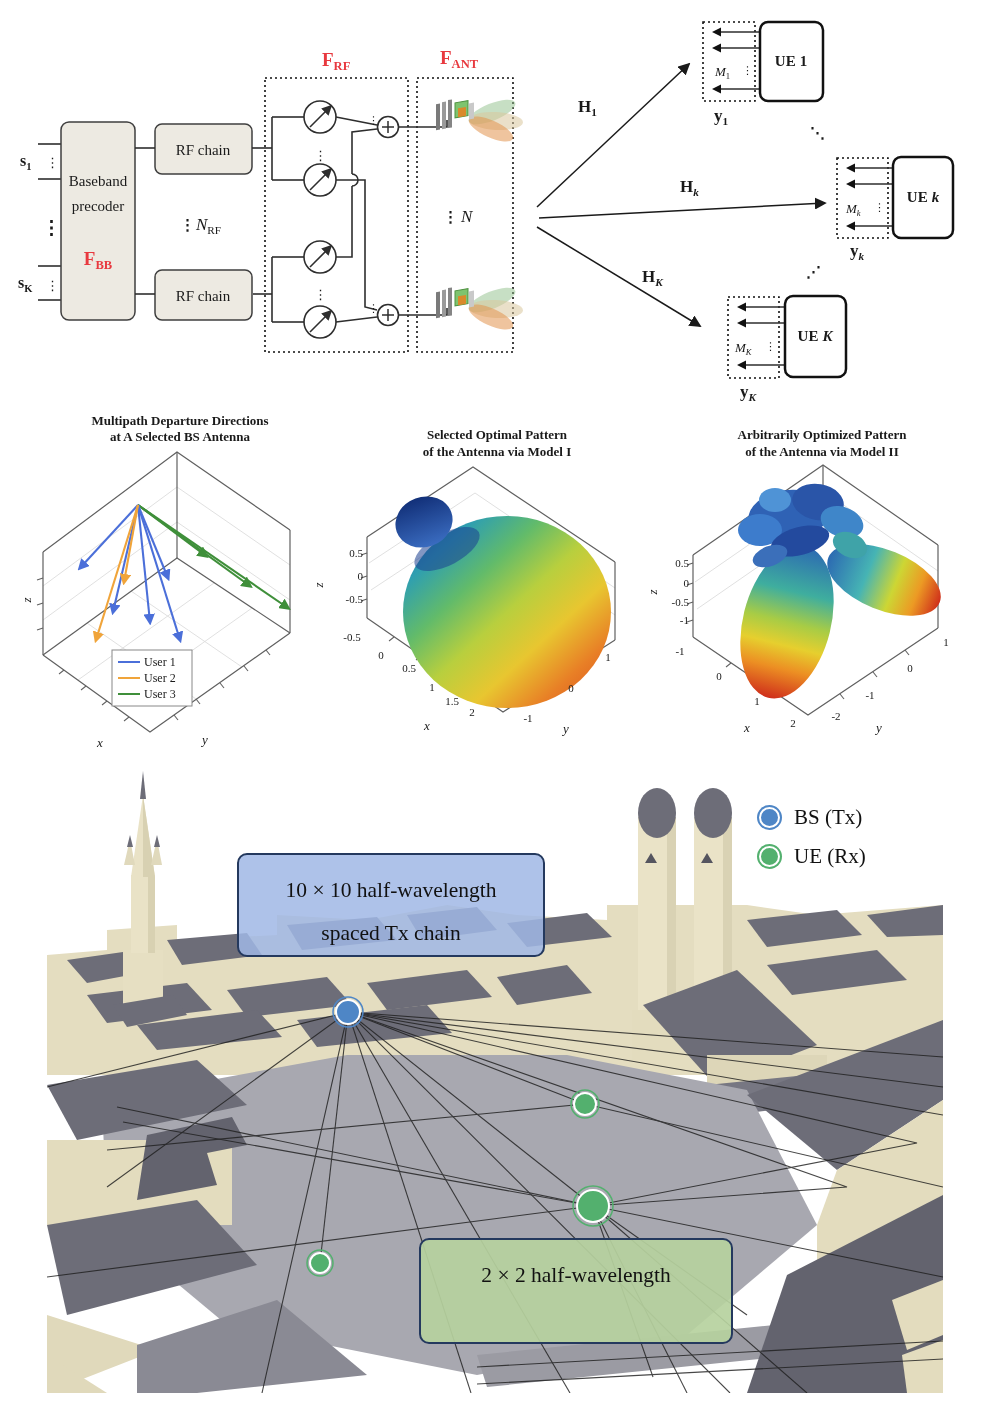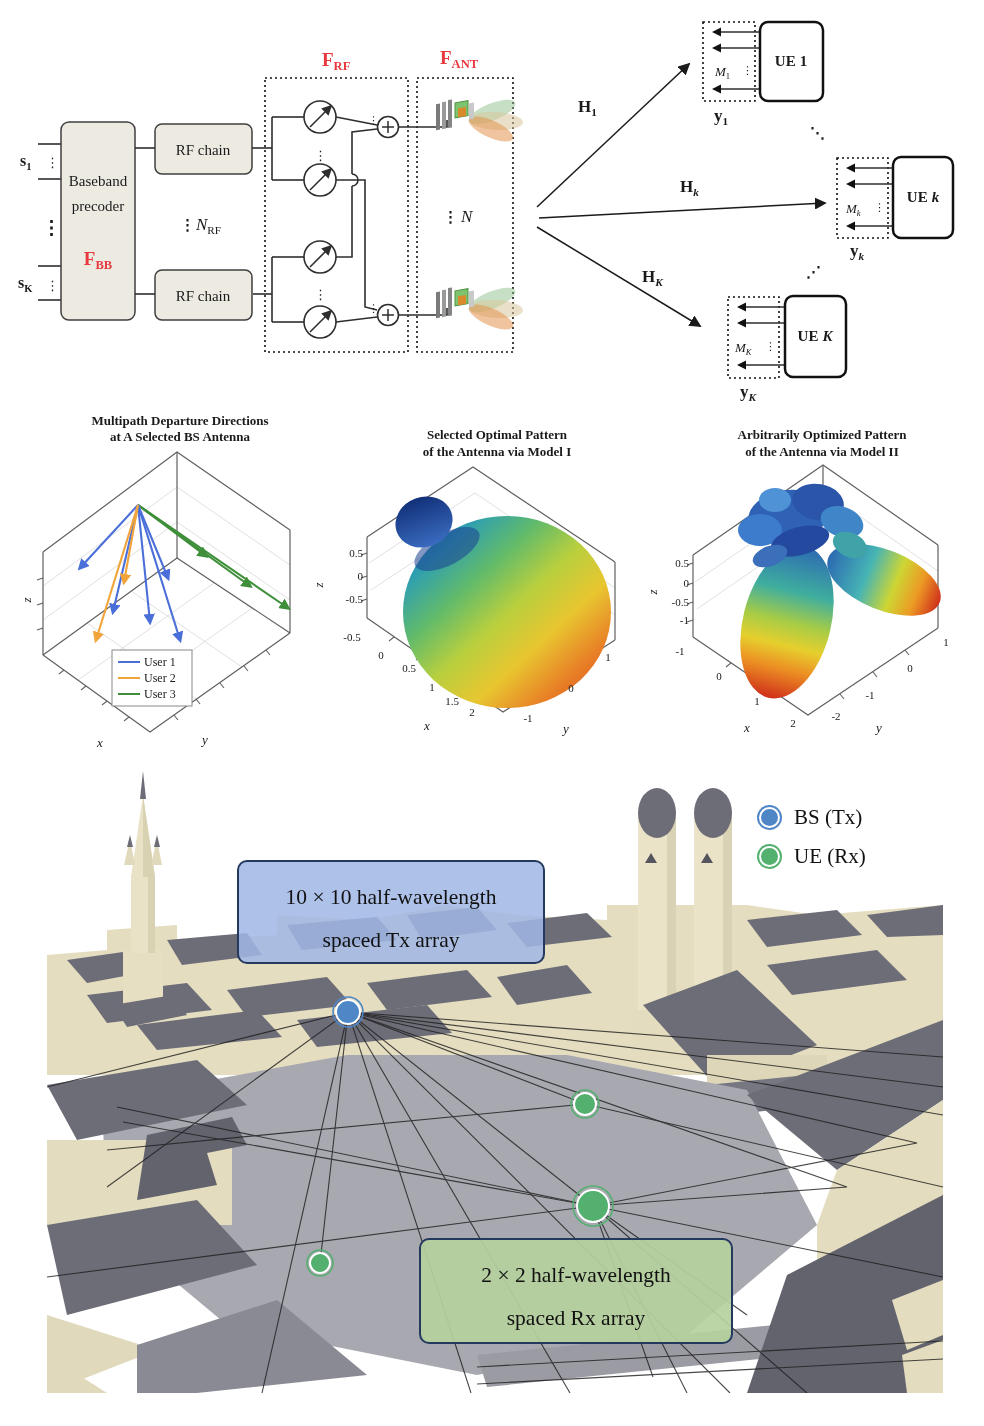--- a/index.html
+++ b/index.html
@@ -21,21 +21,21 @@
   .tick{stroke:#606060;stroke-width:1.1}
   .ray{stroke:#1f1f1f;stroke-width:1.1;fill:none;opacity:.82}
   #city-wrap{left:47px;top:755px;width:896px;height:638px;}
   .city-legend{left:712px;top:14px;display:flex;flex-direction:column;gap:14px;margin-top:36px;}
   .leg-row{display:flex;align-items:center;gap:14px;font-size:21px;color:#111;}
   .leg-dot{width:17px;height:17px;border-radius:50%;border:2px solid #fff;display:inline-block;}
   .leg-dot.bs{background:#4e86c6;box-shadow:0 0 0 2px #4e86c6;}
   .leg-dot.ue{background:#53b06e;box-shadow:0 0 0 2px #53b06e;}
   .anno{border:2px solid #24395e;border-radius:10px;text-align:center;color:#111;
         font-size:21.5px;line-height:2.0;padding:14px 6px 10px 6px;}
-  .anno.tx{left:190px;top:105px;width:292px;height:76px;background:rgba(160,183,229,0.85);}
+  .anno.tx{left:190px;top:98px;width:292px;height:76px;background:rgba(160,183,229,0.85);}
   .anno.rx{left:372px;top:483px;width:298px;height:78px;background:rgba(182,209,158,0.92);}
 </style>
 </head>
 <body>
 
 <svg class="abs" style="left:0;top:0" width="984" height="405" viewBox="0 0 984 405">
   <defs>
     <marker id="ah" viewBox="0 0 10 10" refX="8.5" refY="5" markerWidth="8" markerHeight="8" orient="auto-start-reverse">
       <path d="M0,0 L10,5 L0,10 z" fill="#1a1a1a"></path>
     </marker>
@@ -541,19 +541,18 @@
     </div>
     <div class="leg-row">
       <span class="leg-dot ue"></span>
       <span>UE (Rx)</span>
     </div>
   </div>
 
   
   <div class="anno tx abs">
     <div>10 × 10 half-wavelength</div>
-    <div>spaced Tx array</div>
+    <div>spaced Tx chain</div>
   </div>
   <div class="anno rx abs">
     <div>2 × 2 half-wavelength</div>
-    <div>spaced Rx array</div>
   </div>
 </div>
 
 </body></html>

